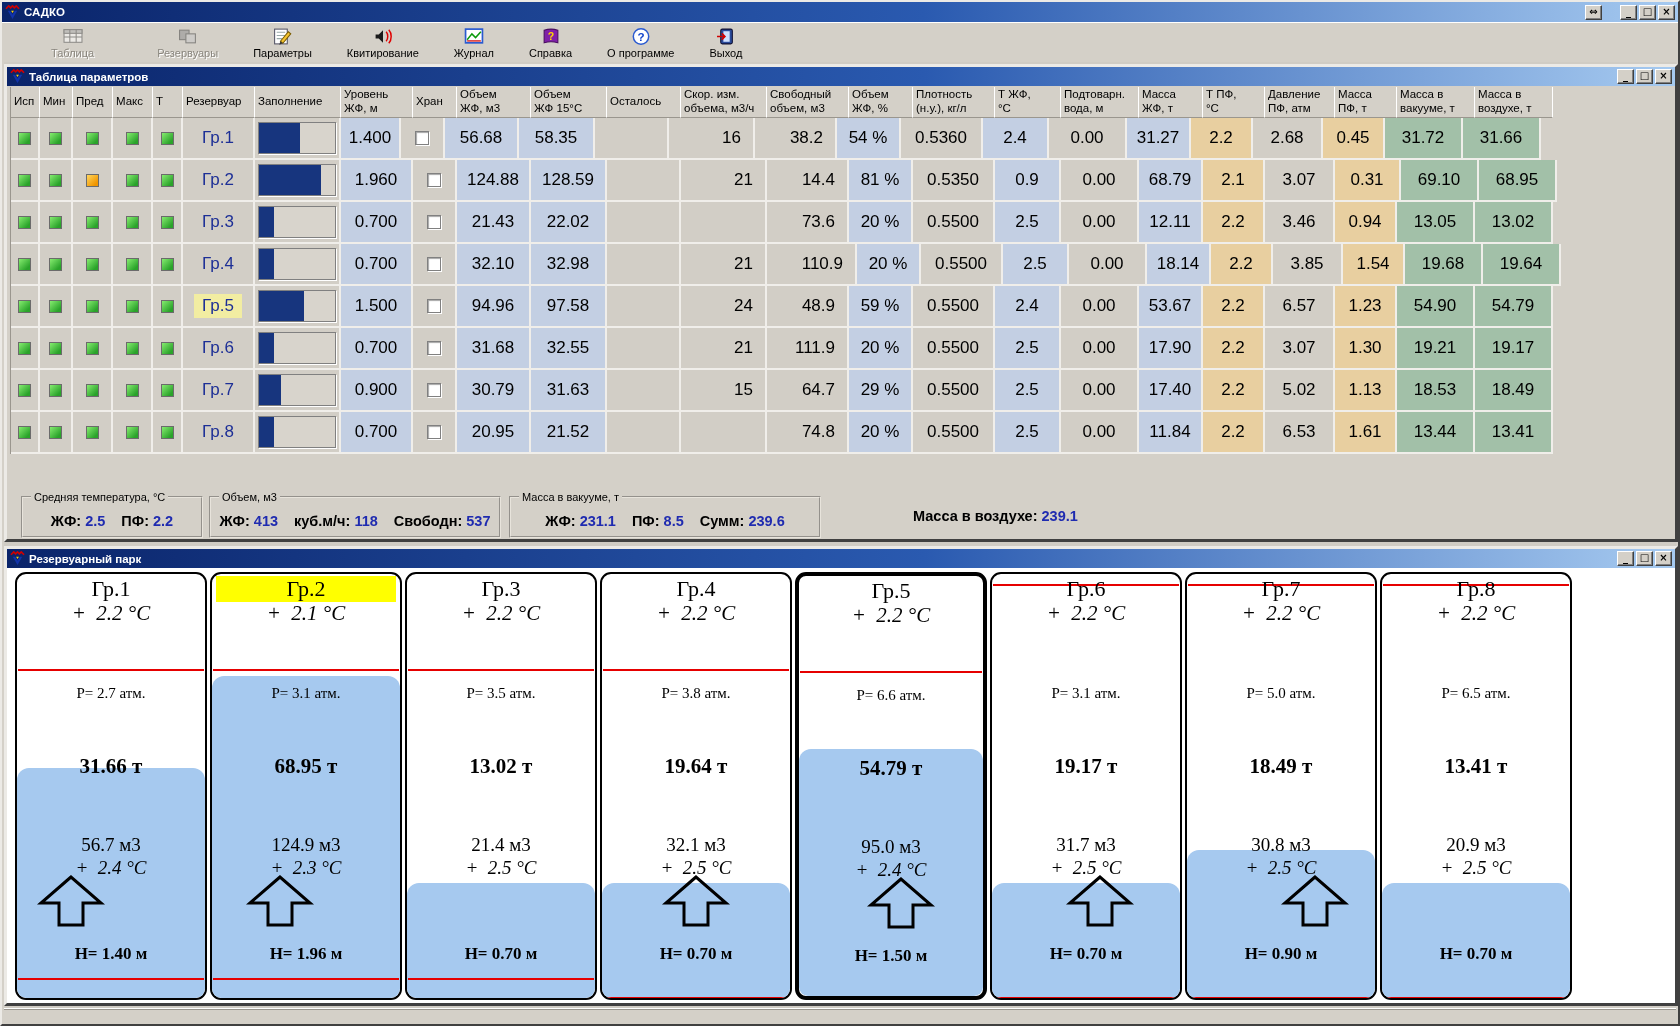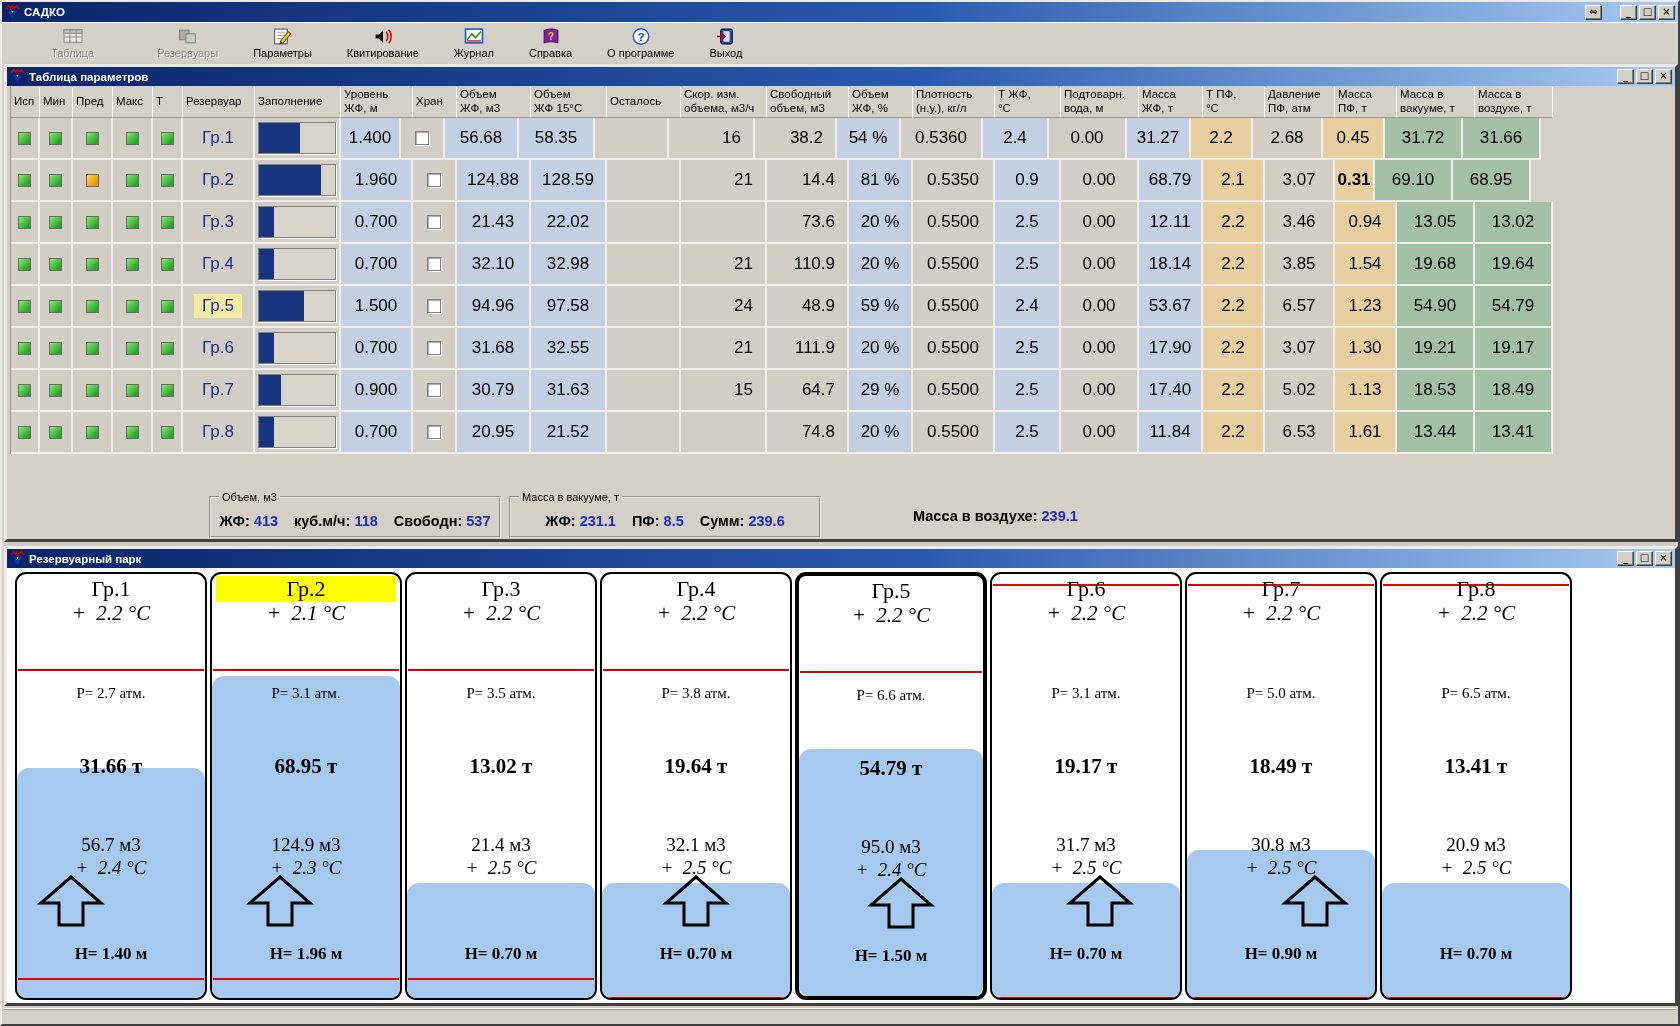--- a/index.html
+++ b/index.html
@@ -344,21 +344,21 @@
               <div class="td c-gray" style="width: 74px;"></div>
               <div class="td c-gray right" style="width: 86px;">21</div>
               <div class="td c-gray right" style="width: 82px;">14.4</div>
               <div class="td c-blue" style="width: 64px;">81 %</div>
               <div class="td c-gray" style="width: 82px;">0.5350</div>
               <div class="td c-blue" style="width: 66px;">0.9</div>
               <div class="td c-gray" style="width: 78px;">0.00</div>
               <div class="td c-blue" style="width: 64px;">68.79</div>
               <div class="td c-tan" style="width: 62px;">2.1</div>
               <div class="td c-gray" style="width: 70px;">3.07</div>
-              <div class="td c-tan" style="width: 40px; font-weight: bold;">0.31</div>
+              <div class="td c-tan" style="width: 66px;">0.31</div>
               <div class="td c-green" style="width: 78px;">69.10</div>
               <div class="td c-green" style="width: 78px;">68.95</div>
             </div>
             <div class="trow">
               <div class="td c-gray" style="width: 29px;">
                 <span class="ind"></span>
               </div>
               <div class="td c-gray" style="width: 33px;">
                 <span class="ind"></span>
               </div>
@@ -424,21 +424,21 @@
                 </span>
               </div>
               <div class="td c-blue" style="width: 72px;">0.700</div>
               <div class="td c-gray" style="width: 44px;">
                 <span class="chk"></span>
               </div>
               <div class="td c-blue" style="width: 74px;">32.10</div>
               <div class="td c-blue" style="width: 76px;">32.98</div>
               <div class="td c-gray" style="width: 74px;"></div>
               <div class="td c-gray right" style="width: 86px;">21</div>
-              <div class="td c-gray right" style="width: 82px;">110.9</div>
+              <div class="td c-gray right" style="width: 90px;">110.9</div>
               <div class="td c-blue" style="width: 64px;">20 %</div>
               <div class="td c-gray" style="width: 82px;">0.5500</div>
               <div class="td c-blue" style="width: 66px;">2.5</div>
               <div class="td c-gray" style="width: 78px;">0.00</div>
               <div class="td c-blue" style="width: 64px;">18.14</div>
               <div class="td c-tan" style="width: 62px;">2.2</div>
               <div class="td c-gray" style="width: 70px;">3.85</div>
               <div class="td c-tan" style="width: 62px;">1.54</div>
               <div class="td c-green" style="width: 78px;">19.68</div>
               <div class="td c-green" style="width: 78px;">19.64</div>
@@ -615,20 +615,25 @@
               <div class="td c-blue" style="width: 64px;">11.84</div>
               <div class="td c-tan" style="width: 62px;">2.2</div>
               <div class="td c-gray" style="width: 70px;">6.53</div>
               <div class="td c-tan" style="width: 62px;">1.61</div>
               <div class="td c-green" style="width: 78px;">13.44</div>
               <div class="td c-green" style="width: 78px;">13.41</div>
             </div>
           </div>
       </div>
       <div class="summary" id="summary">
+          <div class="gbox" style="left: 8px; width: 182px;">
+            <span class="legend">Средняя температура, °С</span>
+            <span class="gitem"><span>ЖФ: </span><span class="gv">2.5</span></span>
+            <span class="gitem"><span>ПФ: </span><span class="gv">2.2</span></span>
+          </div>
           <div class="gbox" style="left: 196px; width: 292px;">
             <span class="legend">Объем, м3</span>
             <span class="gitem"><span>ЖФ: </span><span class="gv">413</span></span>
             <span class="gitem"><span>куб.м/ч: </span><span class="gv">118</span></span>
             <span class="gitem"><span>Свободн: </span><span class="gv">537</span></span>
           </div>
           <div class="gbox" style="left: 496px; width: 312px;">
             <span class="legend">Масса в вакууме, т</span>
             <span class="gitem"><span>ЖФ: </span><span class="gv">231.1</span></span>
             <span class="gitem"><span>ПФ: </span><span class="gv">8.5</span></span>

